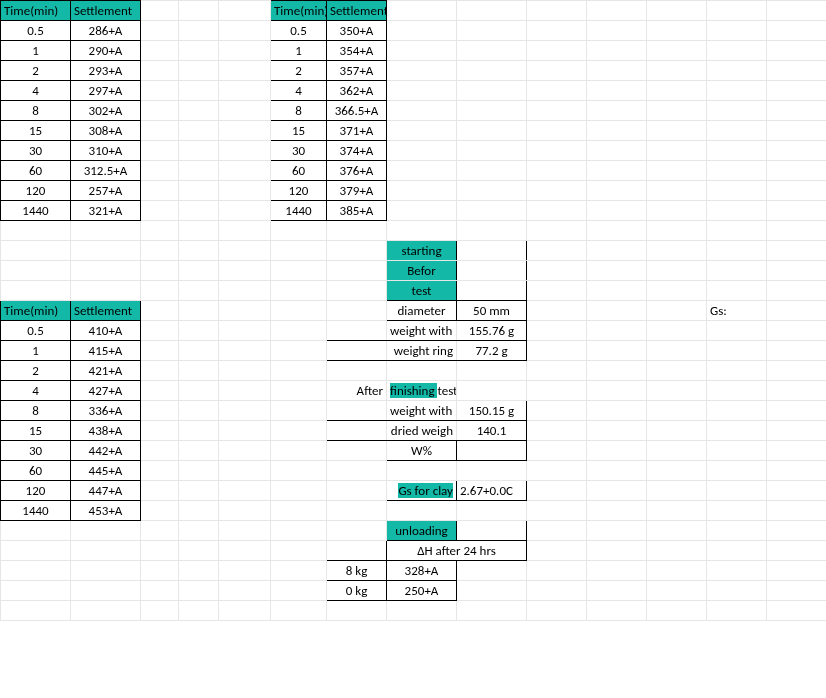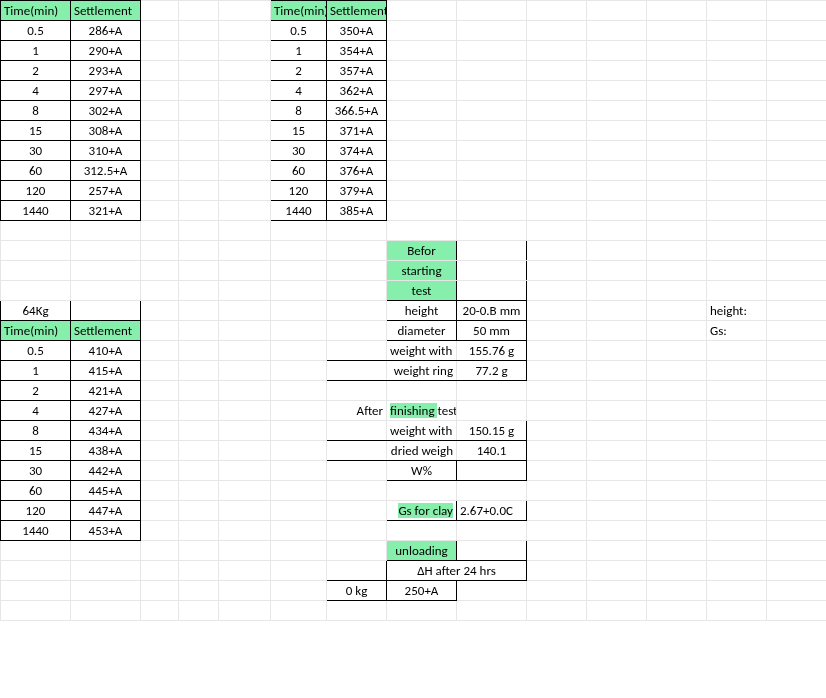--- a/index.html
+++ b/index.html
@@ -40,21 +40,21 @@
   .c-l { width: 60px; }
   .c-m { width: 60px; }
   .c-n { width: 60px; }
 
   .bdr-all { border: 1px solid #000 !important; }
   .bdr-t   { border-top: 1px solid #000 !important; }
   .bdr-b   { border-bottom: 1px solid #000 !important; }
   .bdr-l   { border-left: 1px solid #000 !important; }
   .bdr-r   { border-right: 1px solid #000 !important; }
 
-  .hl { background: #86efac; }
+  .hl { background: #14b8a6; }
   .al-c { text-align: center; }
   .al-r { text-align: right; }
 </style>
 </head>
 <body>
 
 <table class="sheet">
 <colgroup>
   <col class="c-a">
       <col class="c-b">
@@ -270,77 +270,61 @@
 </tr>
 
 <tr>
   <td></td>
         <td></td>
         <td></td>
         <td></td>
   <td></td>
         <td></td>
         <td></td>
+  <td class="bdr-l bdr-r hl al-c">starting</td>
+  <td class="bdr-r"></td>
+  <td></td>
+        <td></td>
+        <td></td>
+        <td></td>
+        <td></td>
+</tr>
+<tr>
+  <td></td>
+        <td></td>
+        <td></td>
+        <td></td>
+  <td></td>
+        <td></td>
+        <td></td>
   <td class="bdr-t bdr-l bdr-r hl al-c">Befor</td>
   <td class="bdr-t bdr-r"></td>
   <td></td>
         <td></td>
         <td></td>
         <td></td>
         <td></td>
 </tr>
 <tr>
   <td></td>
         <td></td>
         <td></td>
         <td></td>
   <td></td>
         <td></td>
         <td></td>
-  <td class="bdr-l bdr-r hl al-c">starting</td>
-  <td class="bdr-r"></td>
-  <td></td>
-        <td></td>
-        <td></td>
-        <td></td>
-        <td></td>
-</tr>
-<tr>
-  <td></td>
-        <td></td>
-        <td></td>
-        <td></td>
-  <td></td>
-        <td></td>
-        <td></td>
   <td class="bdr-l bdr-r bdr-b hl al-c">test</td>
   <td class="bdr-r bdr-b"></td>
   <td></td>
         <td></td>
         <td></td>
         <td></td>
         <td></td>
 </tr>
 
-<tr>
-  <td class="bdr-all al-c">64Kg</td>
-  <td class="bdr-all"></td>
-  <td></td>
-        <td></td>
-        <td></td>
-  <td></td>
-        <td></td>
-  <td class="bdr-all al-c">height</td>
-  <td class="bdr-all al-c">20-0.B mm</td>
-  <td></td>
-        <td></td>
-        <td></td>
-  <td>height:</td>
-        <td></td>
-</tr>
 <tr>
   <td class="bdr-all hl">Time(min)</td>
   <td class="bdr-all hl">Settlement</td>
   <td></td>
         <td></td>
         <td></td>
   <td></td>
         <td></td>
   <td class="bdr-all al-c">diameter</td>
   <td class="bdr-all al-c">50 mm</td>
@@ -410,21 +394,21 @@
   <td><span class="hl"> finishing </span><span>test</span></td>
   <td></td>
         <td></td>
   <td></td>
         <td></td>
         <td></td>
         <td></td>
 </tr>
 <tr>
   <td class="bdr-all al-c">8</td>
-  <td class="bdr-all al-c">434+A</td>
+  <td class="bdr-all al-c">336+A</td>
   <td></td>
         <td></td>
         <td></td>
         <td></td>
   <td class="bdr-t bdr-l bdr-b"></td>
   <td class="bdr-t bdr-b al-r">weight with r</td>
   <td class="bdr-all al-c">150.15 g</td>
   <td></td>
         <td></td>
         <td></td>
@@ -543,20 +527,36 @@
         <td></td>
         <td></td>
 </tr>
 <tr>
   <td></td>
         <td></td>
         <td></td>
         <td></td>
   <td></td>
         <td></td>
+  <td class="bdr-all al-c">8 kg</td>
+  <td class="bdr-all al-c">328+A</td>
+  <td></td>
+        <td></td>
+        <td></td>
+        <td></td>
+        <td></td>
+        <td></td>
+</tr>
+<tr>
+  <td></td>
+        <td></td>
+        <td></td>
+        <td></td>
+  <td></td>
+        <td></td>
   <td class="bdr-all al-c">0 kg</td>
   <td class="bdr-all al-c">250+A</td>
   <td></td>
         <td></td>
         <td></td>
         <td></td>
         <td></td>
         <td></td>
 </tr>
 <tr>

